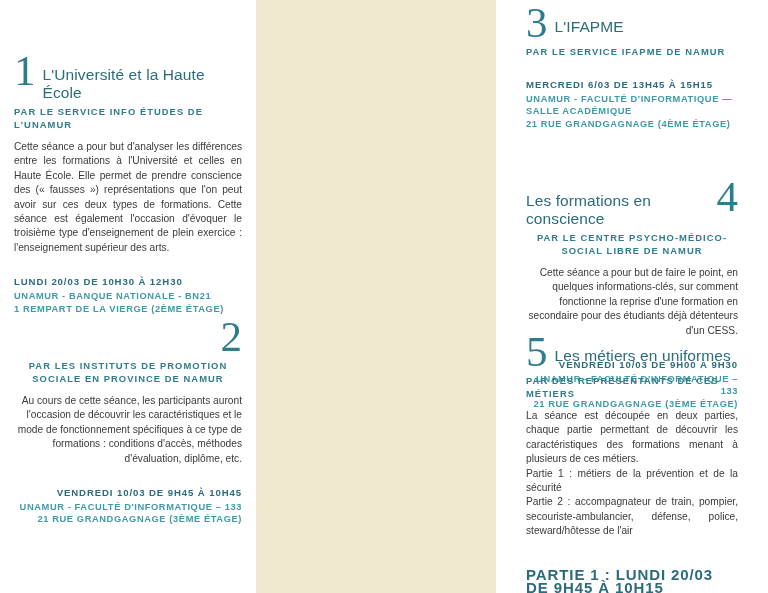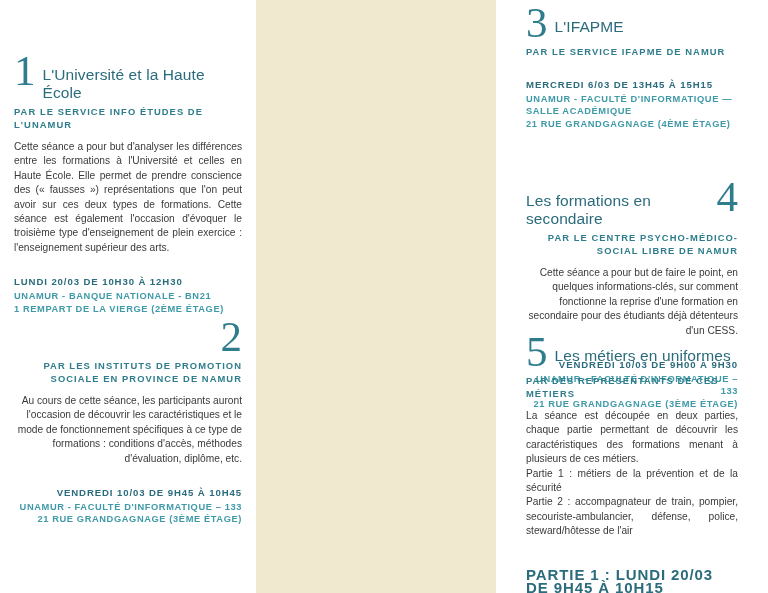--- a/index.html
+++ b/index.html
@@ -40,21 +40,21 @@
   }
 
   .sub{
     font-size:9.4px;line-height:13px;
     letter-spacing:1.05px;
     color:#2f7d8c;
     text-transform:uppercase;
     font-weight:bold;
     margin-top:3px;
   }
-  .sub.right{text-align:right;}
+  .sub.right{text-align:center;}
 
   .body{
     font-size:10.2px;line-height:14.4px;
     color:#3a3a3a;
     margin-top:9px;
     text-align:justify;
   }
   .body.r{text-align:right;}
 
   .when{
@@ -123,21 +123,21 @@
         <span class="title">L'IFAPME</span>
       </div>
       <div class="sub">PAR LE SERVICE IFAPME DE NAMUR</div>
       <div class="when">MERCREDI 6/03 DE 13H45 À 15H15</div>
       <div class="where" style="white-space:pre-line;">UNAMUR - FACULTÉ D'INFORMATIQUE — SALLE ACADÉMIQUE
 21 RUE GRANDGAGNAGE (4ÈME ÉTAGE)</div>
     </div>
 
     <div class="block" style="left:270px;top:178px;width:212px;">
       <div class="head right">
-        <span class="title">Les formations en secondaire</span>
+        <span class="title">Les formations en conscience</span>
         <span class="num">4</span>
       </div>
       <div class="sub right">PAR LE CENTRE PSYCHO-MÉDICO-SOCIAL LIBRE DE NAMUR</div>
       <div class="body r">Cette séance a pour but de faire le point, en quelques informations-clés, sur comment fonctionne la reprise d'une formation en secondaire pour des étudiants déjà détenteurs d'un CESS.</div>
       <div class="when r">VENDREDI 10/03 DE 9H00 À 9H30</div>
       <div class="where r" style="white-space:pre-line;">UNAMUR - FACULTÉ D'INFORMATIQUE – 133
 21 RUE GRANDGAGNAGE (3ÈME ÉTAGE)</div>
     </div>
 
     <div class="block" style="left:270px;top:333px;width:212px;">

